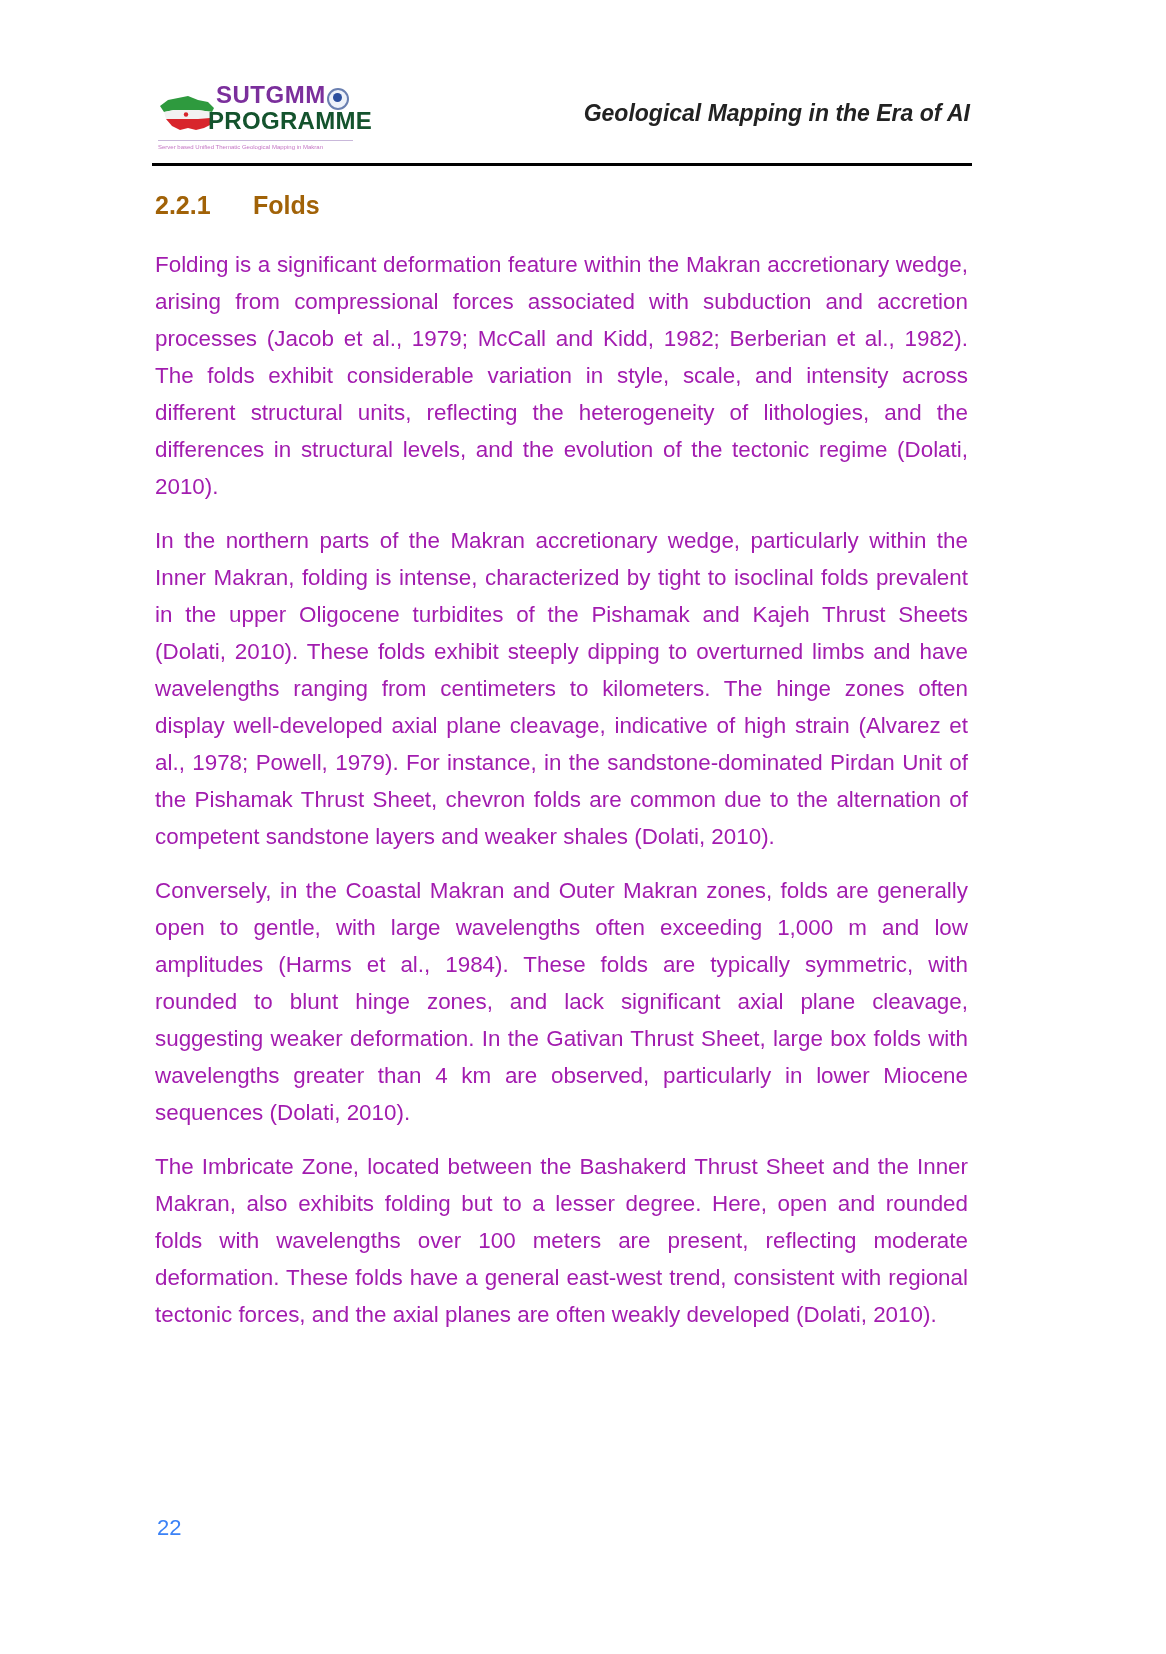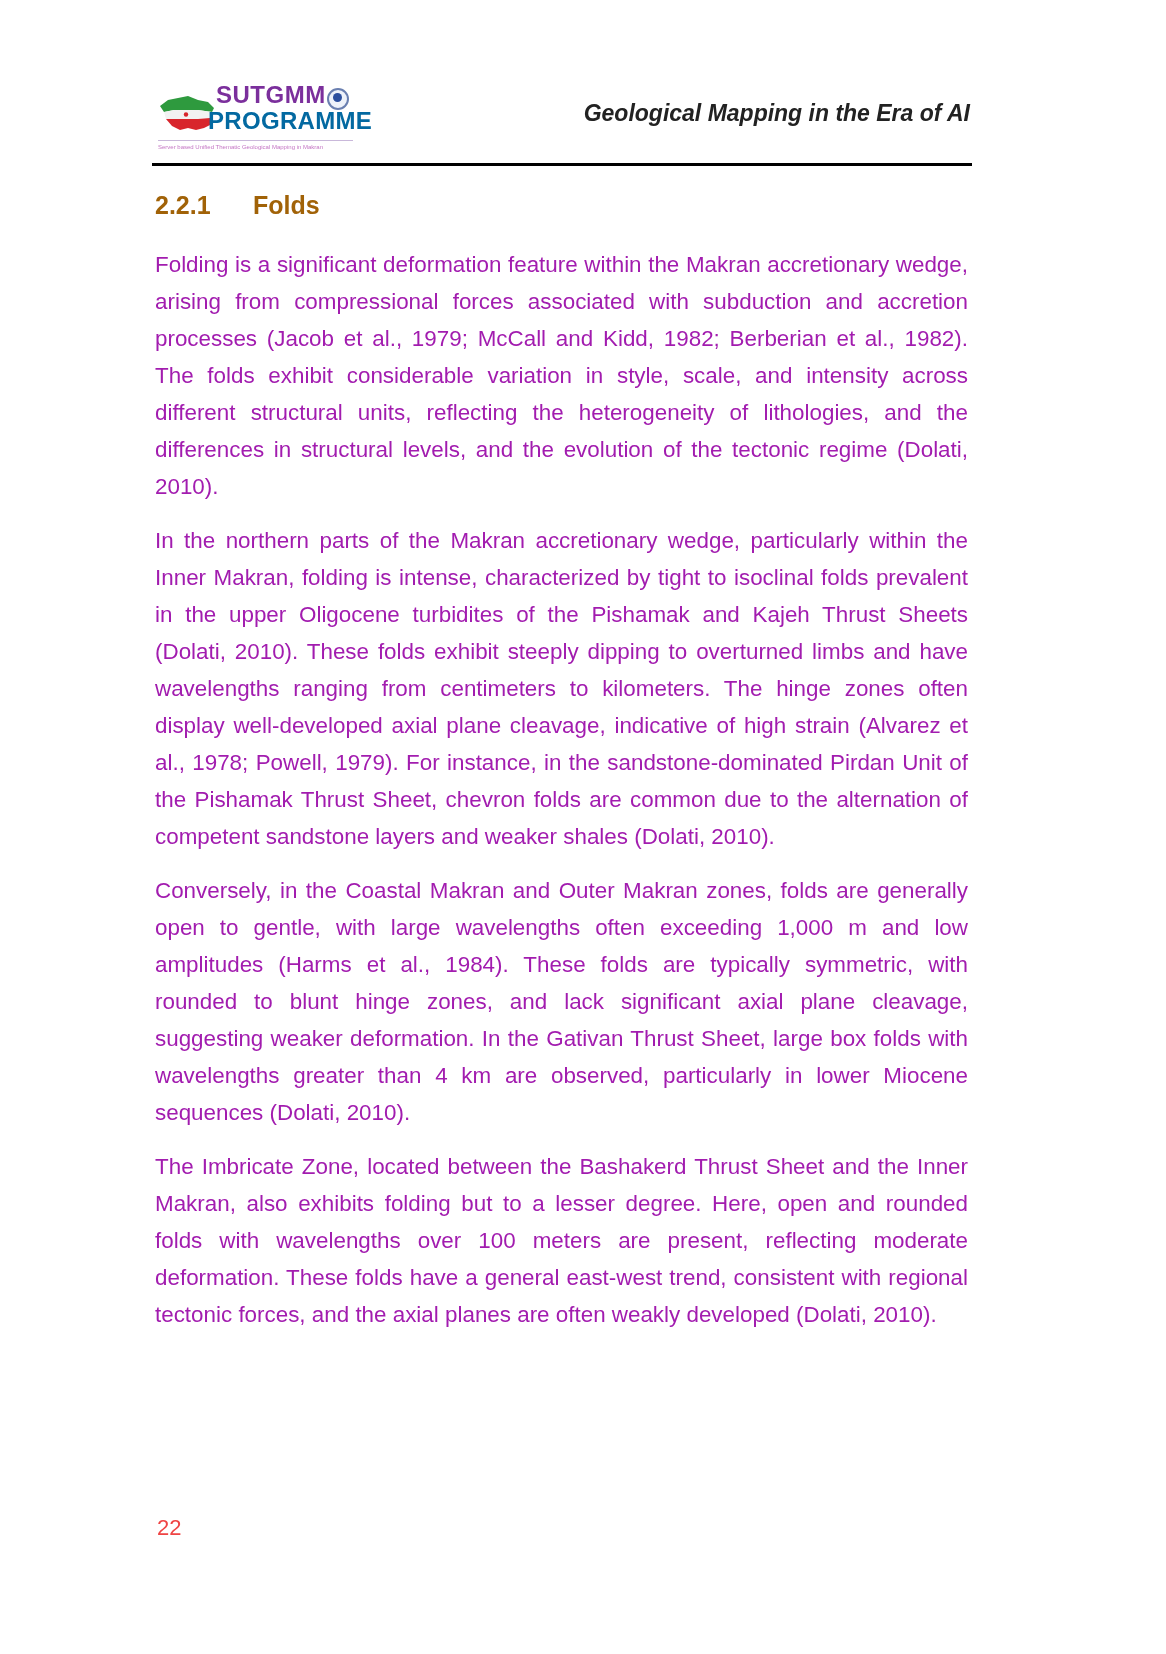--- a/index.html
+++ b/index.html
@@ -6,42 +6,42 @@
   body { width: 1166px; height: 1654px; position: relative; overflow: hidden;
          font-family: "Liberation Sans", sans-serif; color: #111; }
   .page { position: absolute; left: 0; top: 0; width: 1166px; height: 1652px; background: #fff; }
 
   
   .logo { position: absolute; left: 158px; top: 82px; width: 200px; height: 72px; }
   .logo-map { position: absolute; left: 0; top: 10px; width: 58px; height: 44px; }
   .logo-title1 { position: absolute; left: 58px; top: 0px; font-size: 24px; font-weight: bold;
                  color: #7b2f9c; letter-spacing: 0.5px; line-height: 26px; }
   .logo-title2 { position: absolute; left: 50px; top: 26px; font-size: 24px; font-weight: bold;
-                 color: #0369a1; letter-spacing: 0.3px; line-height: 26px; }
+                 color: #14532d; letter-spacing: 0.3px; line-height: 26px; }
   .logo-emblem { position: absolute; left: 169px; top: 6px; width: 18px; height: 18px;
                  border-radius: 50%; border: 2px solid #6a7fb0; background: #eef2fa; }
   .logo-emblem::after { content: ""; position: absolute; left: 4px; top: 3px; width: 9px; height: 9px;
                  border-radius: 50%; background: #2c4f9e; }
   .logo-underline { position: absolute; left: 0; top: 58px; width: 195px; height: 1px; background: #c9b8da; }
   .logo-tagline { position: absolute; left: 0; top: 62px; font-size: 6px; color: #c476c4; white-space: nowrap; }
 
   .running-title { position: absolute; right: 196px; top: 100px; font-size: 23px; font-style: italic;
                    color: #222; white-space: nowrap; font-weight: bold; }
   .header-rule { position: absolute; left: 152px; top: 163px; width: 820px; height: 3px; background: #000; }
 
   
   .heading { position: absolute; left: 155px; top: 191px; font-size: 25px; font-weight: bold; color: #a16207; }
   .heading .num { display: inline-block; width: 98px; }
 
   
   .body-text { position: absolute; left: 155px; top: 246px; width: 813px; }
   .body-text p { margin: 0 0 17px 0; font-size: 22.4px; line-height: 37px; text-align: justify;
                  color: #a21caf; }
 
-  .page-number { position: absolute; left: 157px; top: 1515px; font-size: 22px; color: #ef4444; }
+  .page-number { position: absolute; left: 157px; top: 1515px; font-size: 22px; color: #3b82f6; }
 </style>
 </head>
 <body>
 
 <div class="page">
 
   <div class="logo">
     <svg class="logo-map" viewBox="0 0 58 44">
       <path d="M2 14 L10 8 L20 6 L30 4 L40 8 L50 10 L56 16 L54 20 L40 18 L28 18 L16 18 L6 20 Z" fill="#2e9a3e"></path>
       <path d="M6 20 L16 18 L28 18 L40 18 L54 20 L52 26 L40 27 L28 27 L16 27 L8 27 Z" fill="#f2f2f2"></path>

